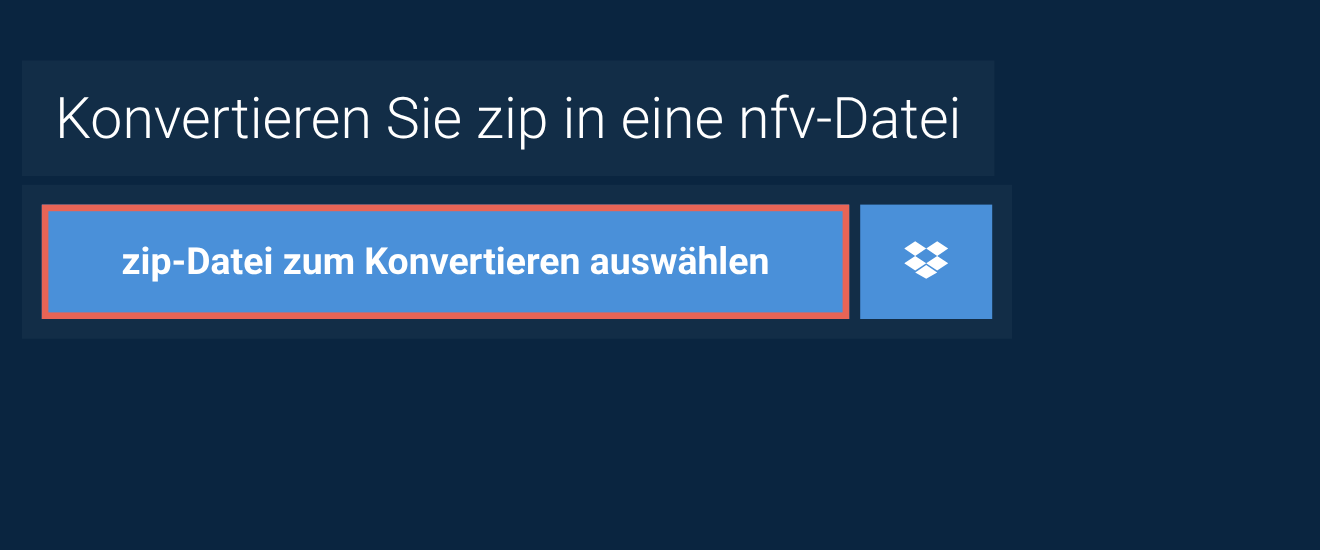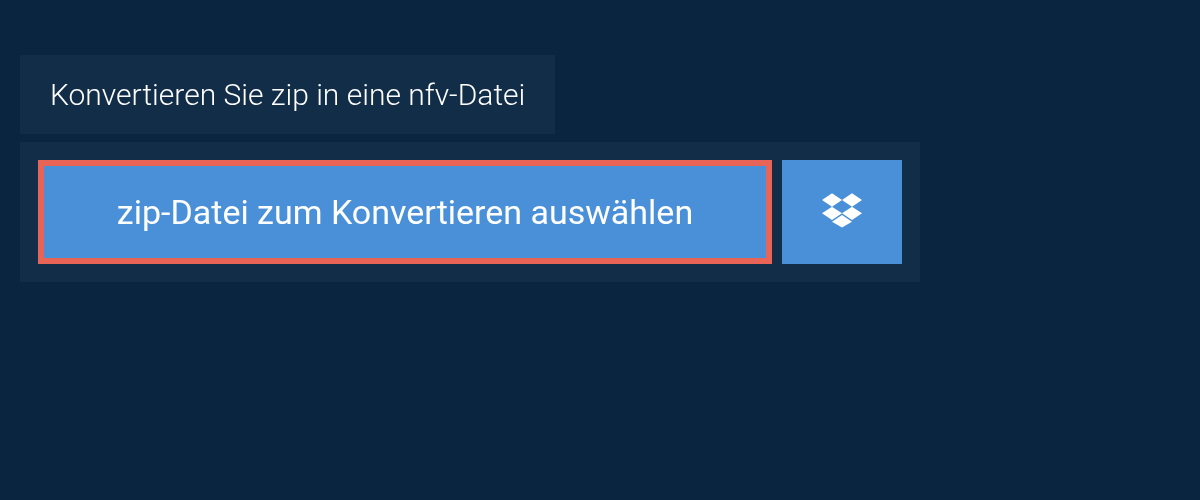--- a/index.html
+++ b/index.html
@@ -16,41 +16,41 @@
     }
     .header-bar {
       display: inline-block;
       background-color: #122d47;
       padding: 22px 30px;
       margin-top: 55px;
       margin-left: 20px;
     }
     .header-title {
       color: #ffffff;
-      font-size: 30px;
+      font-size: 52px;
       font-weight: 300;
       text-align: center;
     }
     .upload-container {
       margin-top: 8px;
       margin-left: 20px;
       background-color: #122d47;
       padding: 18px;
       width: 900px;
       display: flex;
       gap: 10px;
       align-items: stretch;
     }
     .select-file-button {
       flex: 1;
       background-color: #4a90d9;
       border: 6px solid #e86456;
       color: #ffffff;
       font-size: 34px;
-      font-weight: 400;
+      font-weight: 700;
       padding: 26px 20px;
       text-align: left;
       cursor: pointer;
       display: flex;
       align-items: center;
       justify-content: center;
     }
     .dropbox-button {
       width: 120px;
       background-color: #4a90d9;

